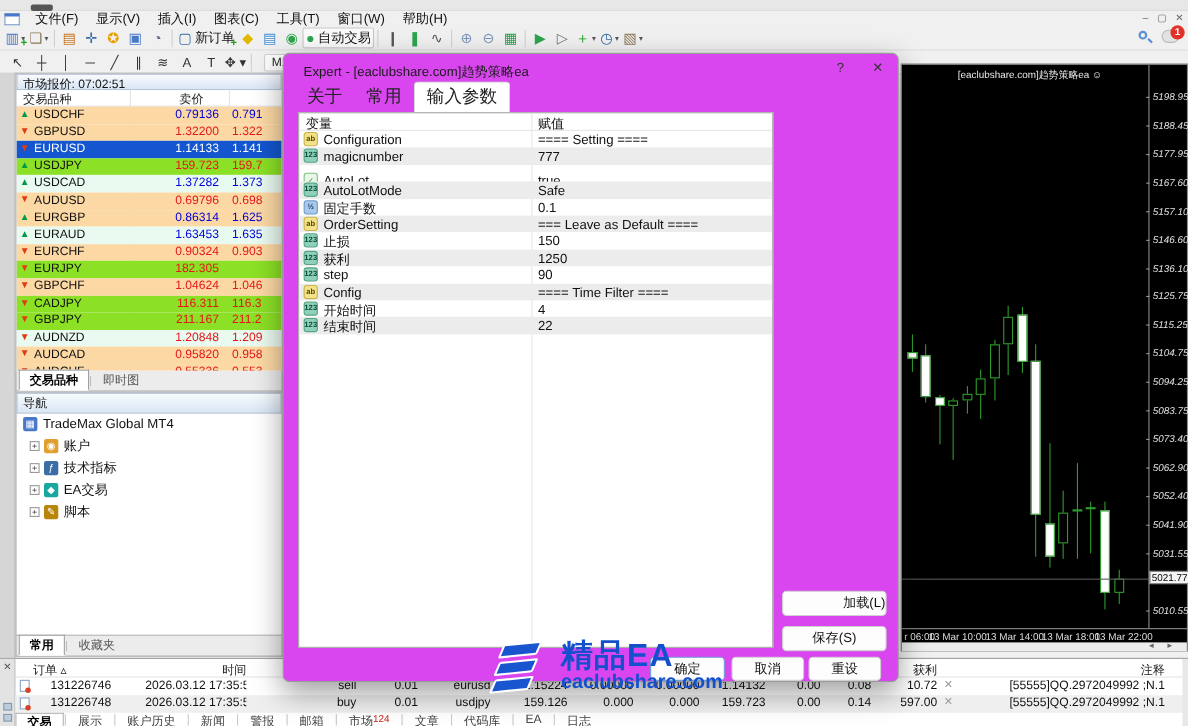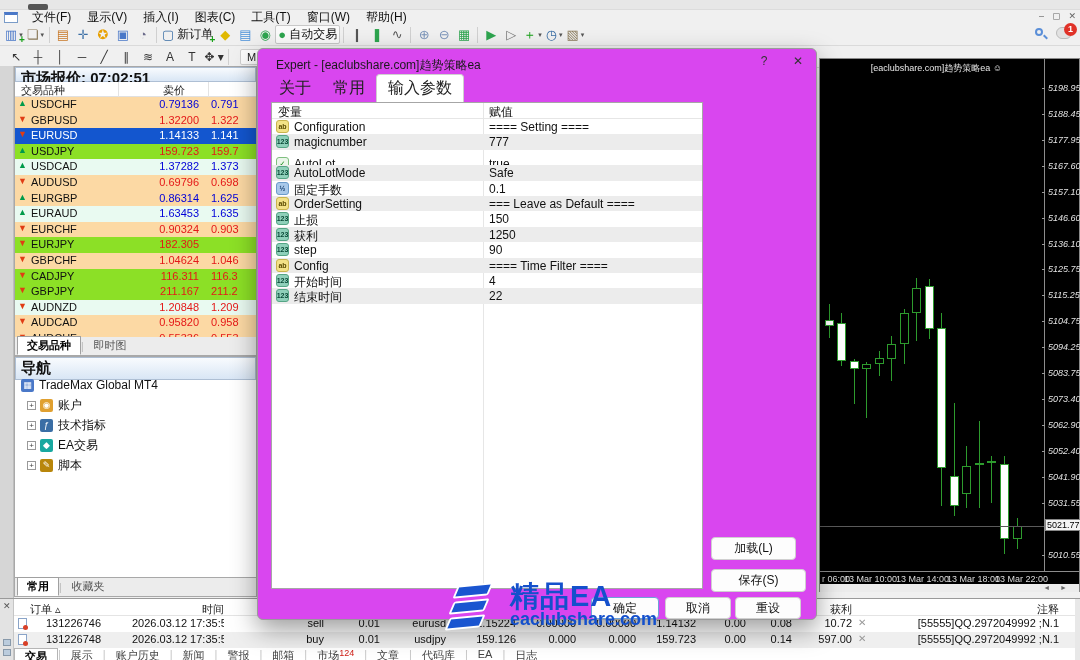--- a/index.html
+++ b/index.html
@@ -25,21 +25,21 @@
   .tool{width:22px;height:18px;display:flex;align-items:center;justify-content:center;color:#333;font-size:12px;}
   .period-btn{margin-left:8px;padding:1px 6px;font-size:11px;color:#222;border:1px solid #cfcfcf;background:#fbfbfb;border-radius:2px;}
   #tb-right{position:absolute;right:8px;top:27px;display:flex;align-items:center;gap:10px;}
   .magnifier{position:relative;width:11px;height:11px;}
   .magnifier .lens{position:absolute;left:0;top:0;width:8px;height:8px;border:2px solid #5b8fd8;border-radius:50%;}
   .magnifier .tail{position:absolute;left:8px;top:8px;width:5px;height:2px;background:#5b8fd8;transform:rotate(45deg);}
   .bubble{position:relative;width:16px;height:12px;background:#e2e2e2;border:1px solid #bbb;border-radius:7px;}
   .bubble .badge{position:absolute;right:-6px;top:-5px;min-width:13px;height:13px;background:#e03228;color:#fff;border-radius:50%;font-size:9px;line-height:13px;text-align:center;font-weight:bold;}
   
   #left-sliver{left:0;top:66px;width:14px;height:532px;background:#d6d6d6;border-right:1px solid #bdbdbd;}
-  .panel-h{background:linear-gradient(180deg,#f8fbfe,#d9e6f5);border:1px solid #aebfd4;color:#111;font-size:15px;font-weight:bold;padding:1px 5px;}
+  .panel-h{background:linear-gradient(180deg,#f8fbfe,#d9e6f5);border:1px solid #aebfd4;color:#111;font-size:11px;font-weight:normal;padding:1px 5px;}
   #mw{left:14px;top:66px;width:243px;height:290px;background:#fff;border:1px solid #a8a8a8;overflow:hidden;}
   #mw-head{position:absolute;left:0;top:0;width:100%;height:15px;}
   #mw-cols{position:absolute;left:0;top:15px;width:100%;height:15px;background:#fff;border-bottom:1px solid #e0e0e0;font-size:11px;color:#222;}
   .mw-vline{position:absolute;top:15px;bottom:0;width:1px;background:#e3e3e3;}
   .mw-row{position:absolute;left:0;width:100%;height:15.6px;font-size:11px;overflow:hidden;}
   .mw-row .arr{position:absolute;left:3px;top:1px;font-size:9px;}
   .mw-row .sym{position:absolute;left:16px;top:1px;color:#111;}
   .mw-row .bid{position:absolute;left:104px;width:80px;top:1px;text-align:right;}
   .mw-row .ask{position:absolute;left:196px;width:70px;top:1px;text-align:left;}
   #mw-tabs,#nav-tabs{position:absolute;left:14px;width:243px;height:19px;background:#ececec;border:1px solid #a8a8a8;border-top:none;display:flex;align-items:flex-end;padding-left:2px;}
@@ -641,21 +641,21 @@
             <span class="pn">开始时间</span>
             <span class="pv">4</span>
           </div>
           <div class="prow" style="top: 185.4px; background: rgb(236, 236, 236);">
             <span class="pic" style="background: rgb(143, 208, 186); border: 1px solid rgb(85, 165, 133); color: rgb(10, 74, 56);">123</span>
             <span class="pn">结束时间</span>
             <span class="pv">22</span>
           </div>
         </div>
     </div>
-    <div class="win-btn" style="left:453px;top:488px;width:85px;height:23px;line-height:21px;">加载(L)</div>
+    <div class="win-btn" style="left:453px;top:488px;width:95px;height:23px;line-height:21px;text-align:right;">加载(L)</div>
     <div class="win-btn" style="left:453px;top:520px;width:95px;height:23px;line-height:21px;">保存(S)</div>
     <div class="win-btn" style="left:333px;top:548px;width:68px;height:22px;line-height:20px;border-color:#6da1d8;">确定</div>
     <div class="win-btn" style="left:407px;top:548px;width:66px;height:22px;line-height:20px;">取消</div>
     <div class="win-btn" style="left:477px;top:548px;width:66px;height:22px;line-height:20px;">重设</div>
   </div>
 
   <div id="wm" class="abs">
     <div id="wm-logo">
       <span class="b" style="top:2px;"></span>
         <span class="b" style="top:18px;left:4px;"></span>

